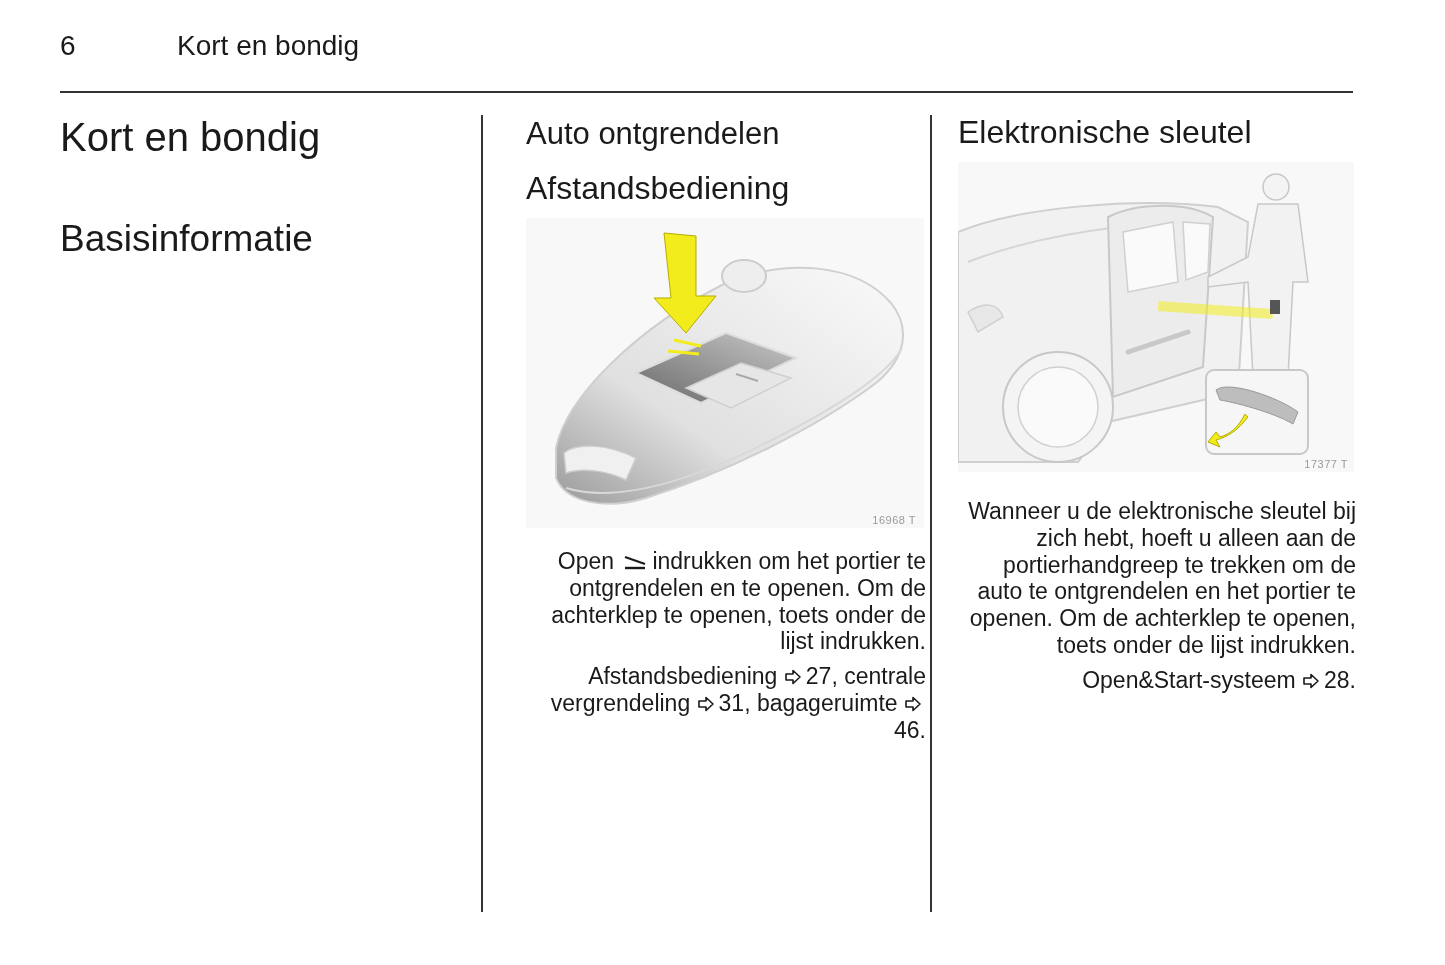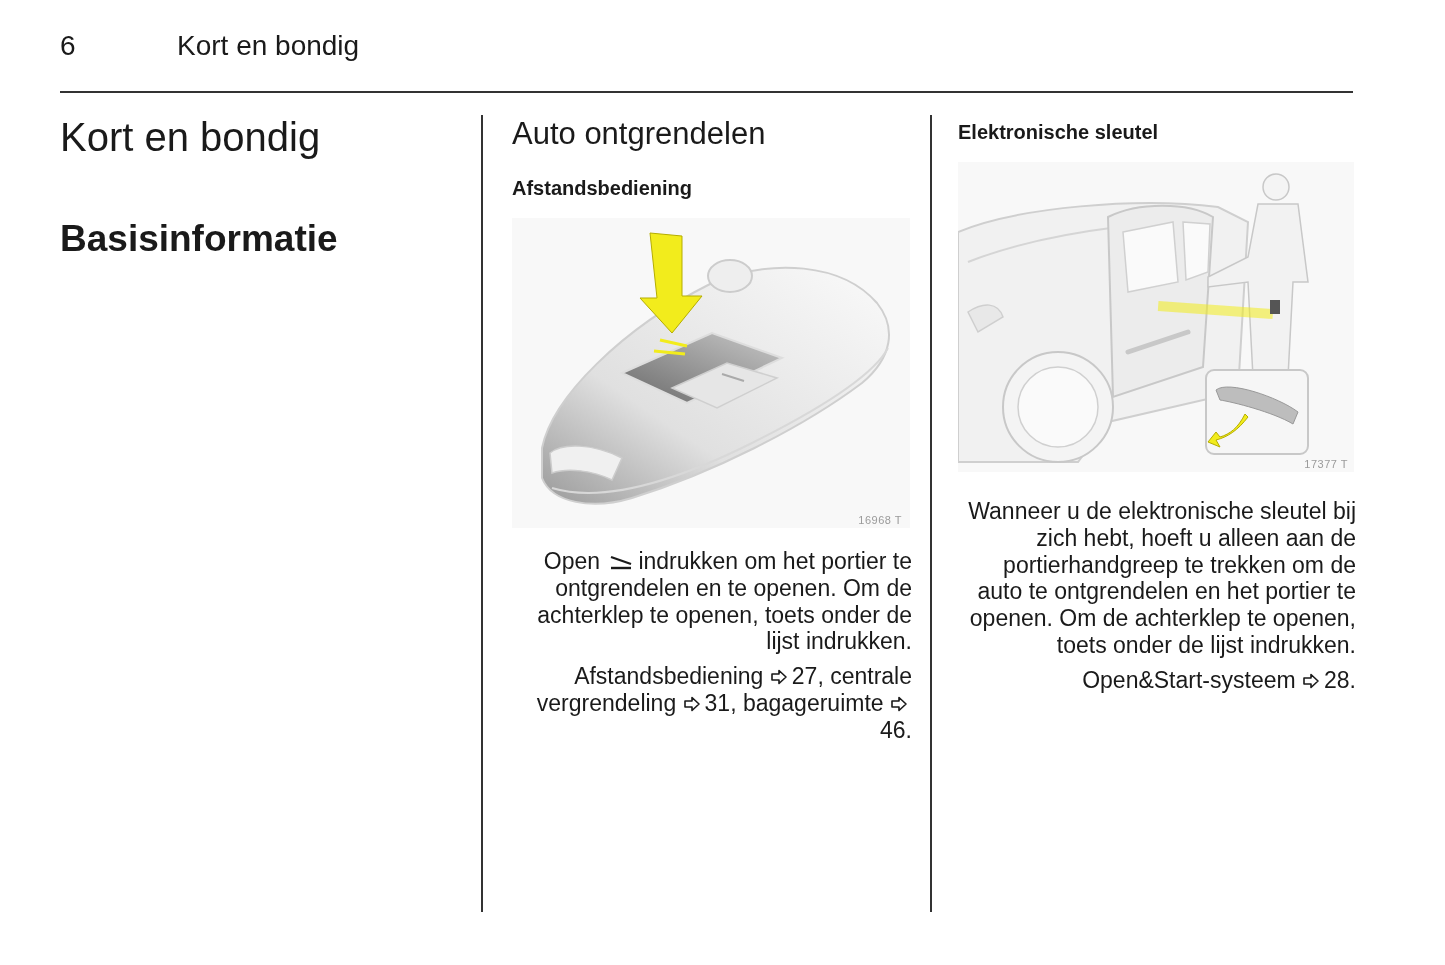--- a/index.html
+++ b/index.html
@@ -4,44 +4,44 @@
 <style>
   html, body { margin:0; padding:0; background:#ffffff; }
   body { width:1445px; height:965px; position:relative; overflow:hidden;
          font-family:"Liberation Sans", sans-serif; color:#1a1a1a; }
   .abs { position:absolute; }
   .page-num { left:60px; top:30px; font-size:28px; }
   .running-head { left:177px; top:30px; font-size:28px; }
   .head-rule { left:60px; top:91px; width:1293px; height:2px; background:#333; }
   .col-rule { width:2px; background:#333; top:115px; height:797px; }
   .chapter-title { left:60px; top:114px; font-size:40px; line-height:46px; }
-  .section-title { left:60px; top:217px; font-size:37px; line-height:44px;font-weight:bold; }
+  .section-title { left:60px; top:217px; font-size:37px; line-height:44px; }
   .h2 { font-size:31px; line-height:36px; }
-  .h3 { font-size:20px; line-height:32px;font-weight:bold; }
+  .h3 { font-size:32px; line-height:32px; }
   .body-text { font-size:23px; line-height:26.8px;text-align:right; }
   .para { margin:0 0 8px 0; }
   .figure { background:#0f172a; overflow:hidden; }
   .fig-num { position:absolute; font-size:11px; color:#9a9a9a; letter-spacing:0.5px; }
   .xref-icon { display:inline-block; width:18px; height:16px; vertical-align:-1px; margin-right:4px; }
   .unlock-sym { display:inline-block; width:26px; height:20px; vertical-align:-3px; margin:0 4px 0 2px; }
 </style>
 </head>
 <body>
 
 <div class="abs page-num">6</div>
 <div class="abs running-head">Kort en bondig</div>
 <div class="abs head-rule"></div>
 
 <div class="abs col-rule" style="left:481px;"></div>
 <div class="abs col-rule" style="left:930px;"></div>
 
 <div class="abs chapter-title">Kort en bondig</div>
 <div class="abs section-title">Basisinformatie</div>
 
-<div class="abs" style="left:512px; top:116px; width:400px;">
+<div class="abs" style="left:526px; top:116px; width:400px;">
   <div class="h2">Auto ontgrendelen</div>
   <div class="h3" style="margin-top:20px;">Afstandsbediening</div>
 
   <div class="figure" style="position:relative; width:398px; height:310px; margin-top:14px;">
     <svg width="398" height="310" viewBox="0 0 398 310">
       <defs>
         <linearGradient id="fobg" x1="0" y1="1" x2="1" y2="0">
           <stop offset="0" stop-color="#9a9a9a"></stop>
           <stop offset="0.35" stop-color="#e0e0e0"></stop>
           <stop offset="1" stop-color="#fafafa"></stop>

